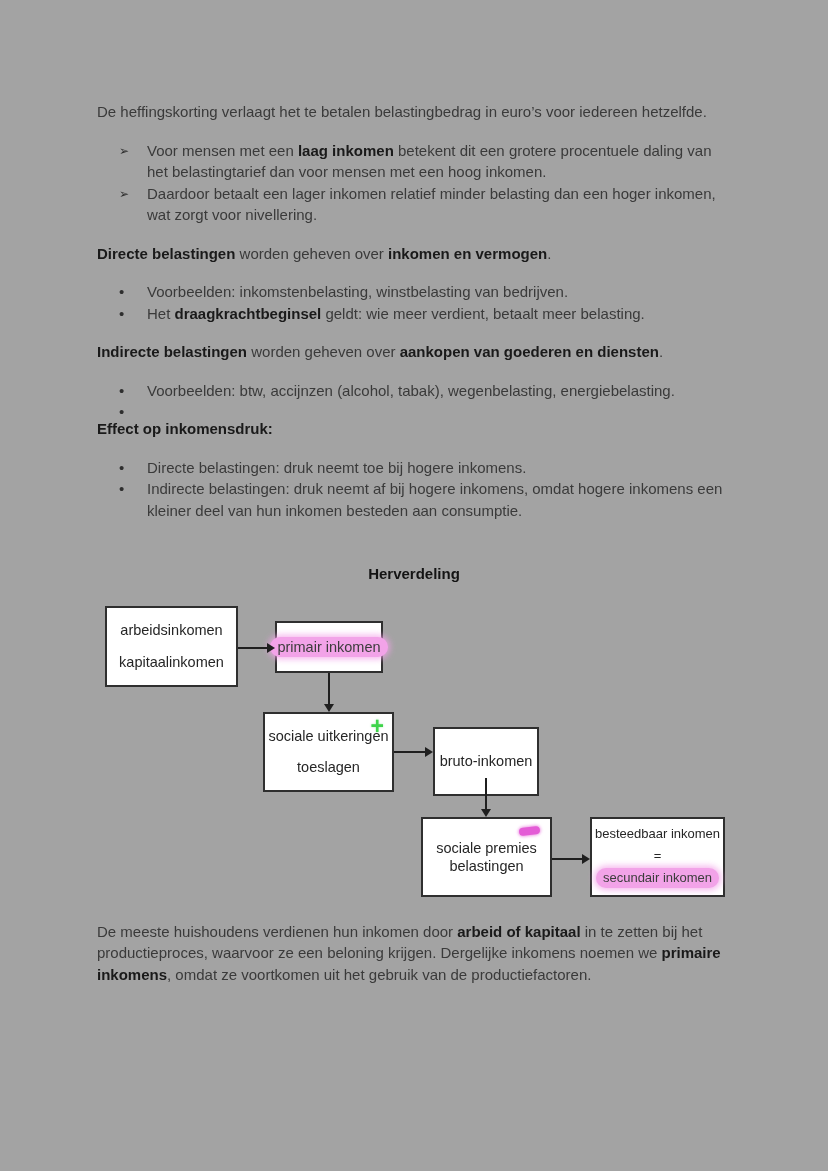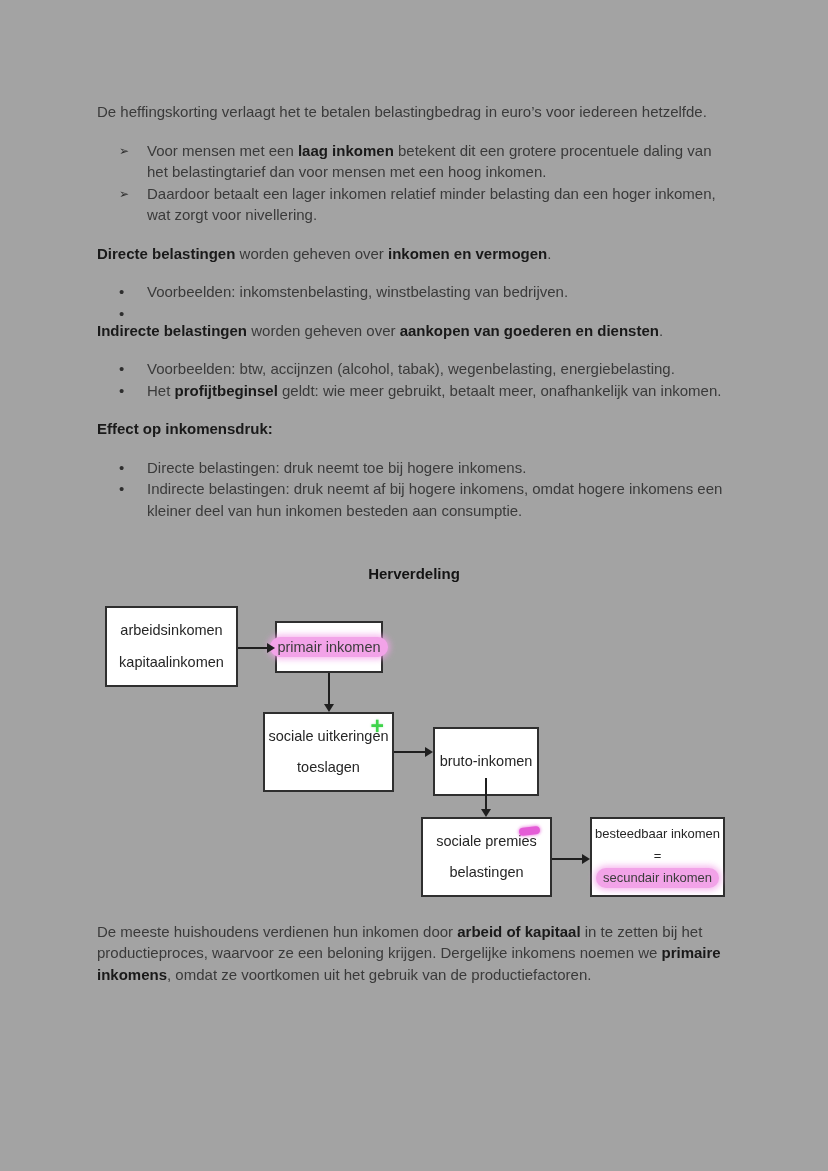--- a/index.html
+++ b/index.html
@@ -43,21 +43,21 @@
     justify-content: space-evenly;
     font-size: 14.5px;
     color: #262626;
     text-align: center;
     line-height: 18px;
   }
   .box-source      { left: 8px;   top: 1px;   width: 133px; height: 81px; }
   .box-primair     { left: 178px; top: 16px;  width: 108px; height: 52px; justify-content: center; }
   .box-uitkeringen { left: 166px; top: 107px; width: 131px; height: 80px; }
   .box-bruto       { left: 336px; top: 122px; width: 106px; height: 69px; justify-content: center; }
-  .box-premies     { left: 324px; top: 212px; width: 131px; height: 80px; }
+  .box-premies     { left: 324px; top: 212px; width: 131px; height: 80px; justify-content: center; }
   .box-besteedbaar { left: 493px; top: 212px; width: 135px; height: 80px; font-size: 13px; padding: 3px 0; }
   .hl {
     background: #f2a3e8;
     border-radius: 11px;
     padding: 1px 7px;
     box-shadow: 0 0 6px 2px rgba(242,163,232,0.8);
     color: #3c3c3c;
     white-space: nowrap;
   }
   .plus-sign {
@@ -109,33 +109,33 @@
 
   <p class="para"><span class="b">Directe belastingen</span><span> worden geheven over </span><span class="b">inkomen en vermogen</span><span>.</span></p>
 
   <ul class="list disc-list">
     <li>
       <span class="marker">•</span>
       <span><span>Voorbeelden: inkomstenbelasting, winstbelasting van bedrijven.</span></span>
     </li>
     <li>
       <span class="marker">•</span>
+      <span><span>Het </span><span class="b">draagkrachtbeginsel</span><span> geldt: wie meer verdient, betaalt meer belasting.</span></span>
     </li>
   </ul>
 
   <p class="para"><span class="b">Indirecte belastingen</span><span> worden geheven over </span><span class="b">aankopen van goederen en diensten</span><span>.</span></p>
 
   <ul class="list disc-list">
     <li>
       <span class="marker">•</span>
       <span><span>Voorbeelden: btw, accijnzen (alcohol, tabak), wegenbelasting, energiebelasting.</span></span>
     </li>
     <li>
       <span class="marker">•</span>
-      <span><span>Het </span><span class="b">profijtbeginsel</span><span> geldt: wie meer gebruikt, betaalt meer, onafhankelijk van inkomen.</span></span>
     </li>
   </ul>
 
   <p class="para"><span class="b">Effect op inkomensdruk:</span></p>
 
   <ul class="list disc-list">
     <li>
       <span class="marker">•</span>
       <span><span>Directe belastingen: druk neemt toe bij hogere inkomens.</span></span>
     </li>

